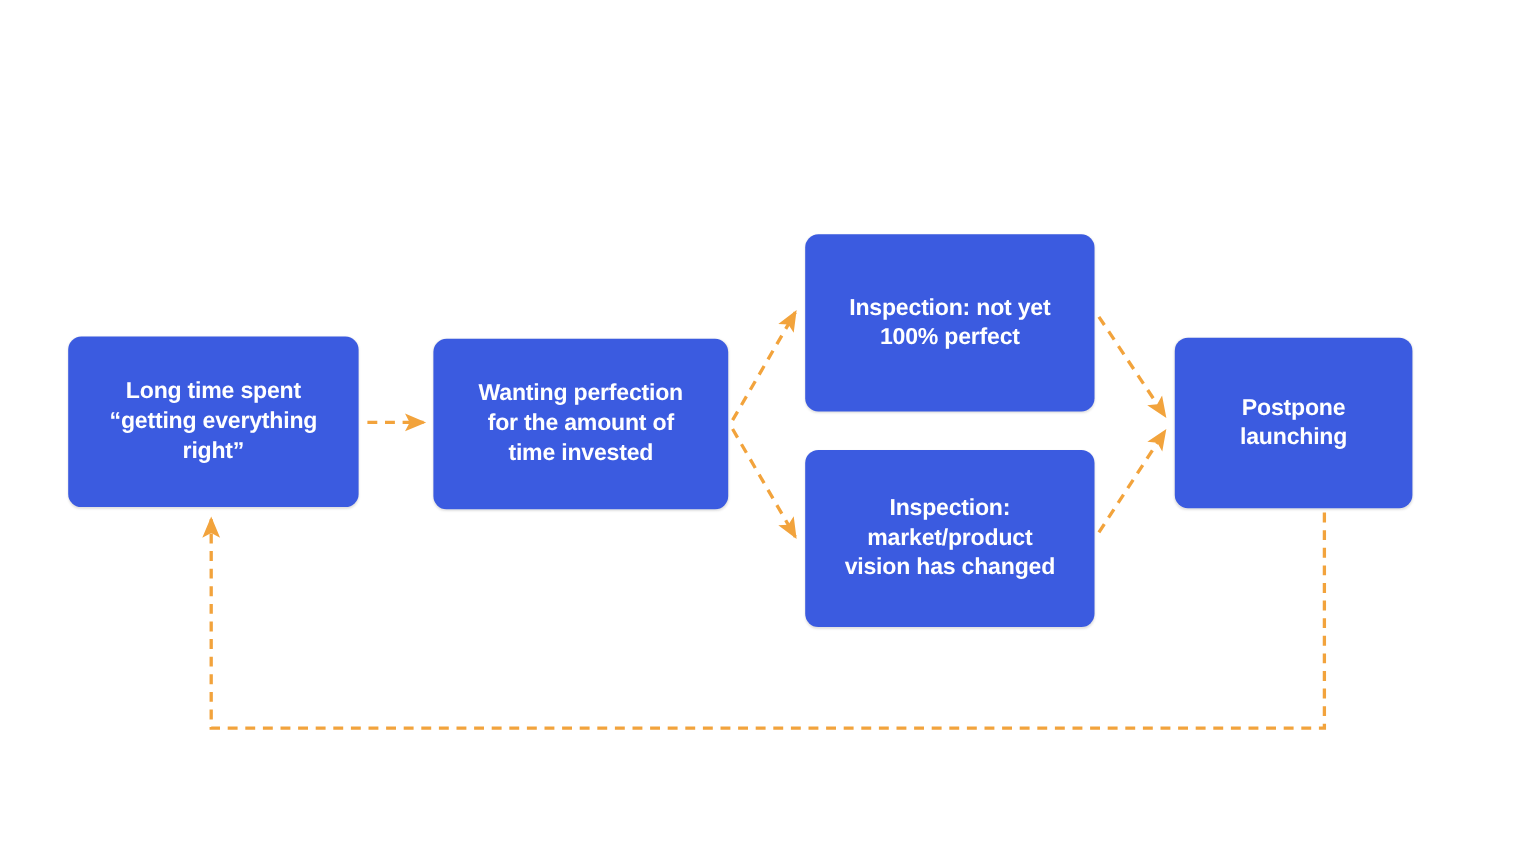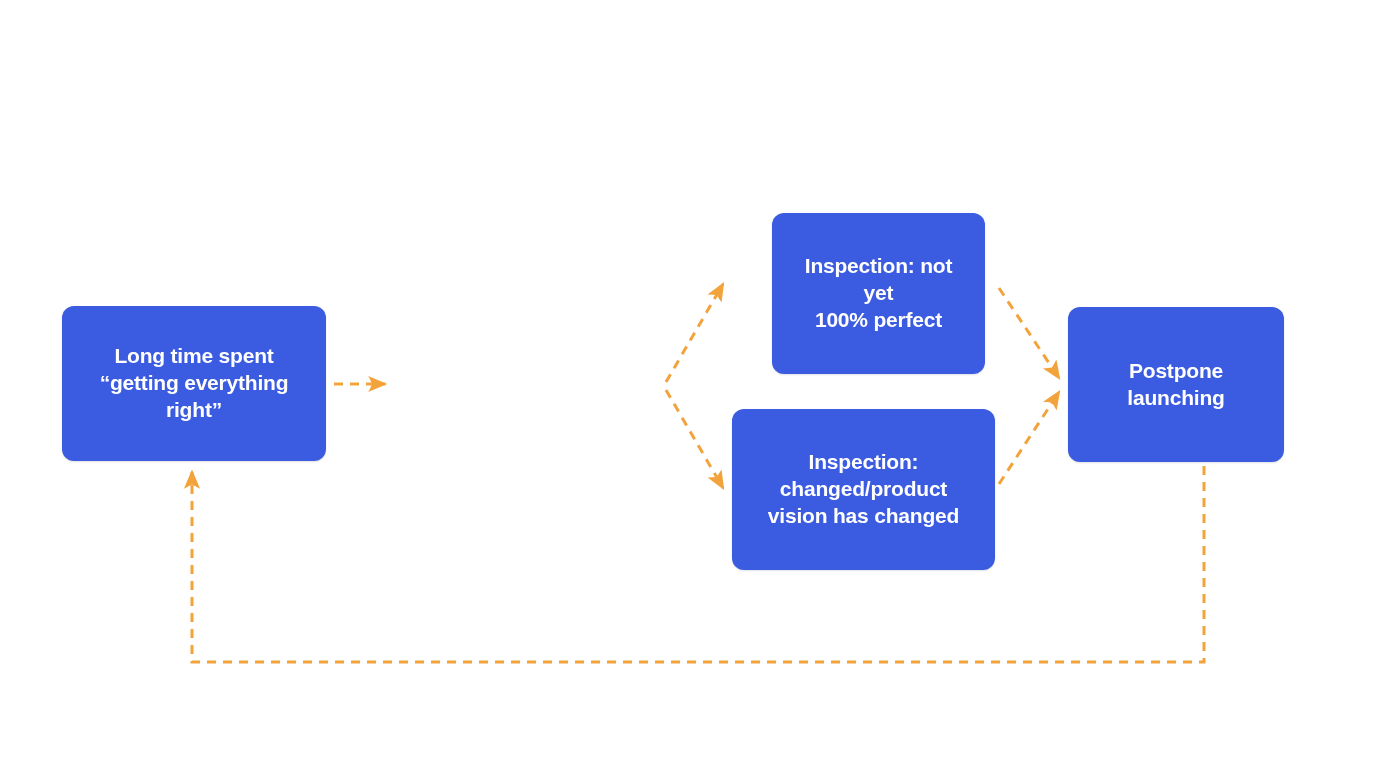--- a/index.html
+++ b/index.html
@@ -51,23 +51,22 @@
   #node-long-time-spent {
     left: 62px;  top: 306px;  width: 264px; height: 155px;
     font-size: 21px;
     align-items: center;
   }
   #node-wanting-perfection {
     left: 394px; top: 308px;  width: 268px; height: 155px;
     font-size: 21px;
   }
   #node-inspection-perfect {
-    left: 732px; top: 213px;  width: 213px; height: 161px;
+    left: 732px; top: 213px;  width: 263px; height: 161px;
     font-size: 21px;
-    margin-left: 40px;
   }
   #node-inspection-vision {
     left: 732px; top: 409px;  width: 263px; height: 161px;
     font-size: 21px;
   }
   #node-postpone-launching {
     left: 1068px; top: 307px; width: 216px; height: 155px;
     font-size: 21px;
   }
 </style>
@@ -107,29 +106,34 @@
       <path d="M1204,466 L1204,662 L192,662 L192,472" fill="none" stroke="#F2A33C" stroke-width="3" stroke-dasharray="9 7" stroke-linecap="butt" stroke-linejoin="miter" marker-end="url(#arrowhead)"></path>
     </g>
   </svg>
 
   <div class="node" id="node-long-time-spent">
     <span class="node-label">Long time spent
 “getting everything
 right”</span>
   </div>
 
+  <div class="node" id="node-wanting-perfection">
+    <span class="node-label">Wanting perfection
+for the amount of
+time invested</span>
+  </div>
 
   <div class="node" id="node-inspection-perfect">
     <span class="node-label">Inspection: not yet
 100% perfect</span>
   </div>
 
   <div class="node" id="node-inspection-vision">
     <span class="node-label">Inspection:
-changed/product
+market/product
 vision has changed</span>
   </div>
 
   <div class="node" id="node-postpone-launching">
     <span class="node-label">Postpone launching</span>
   </div>
 
 </div>
 
 </body></html>

